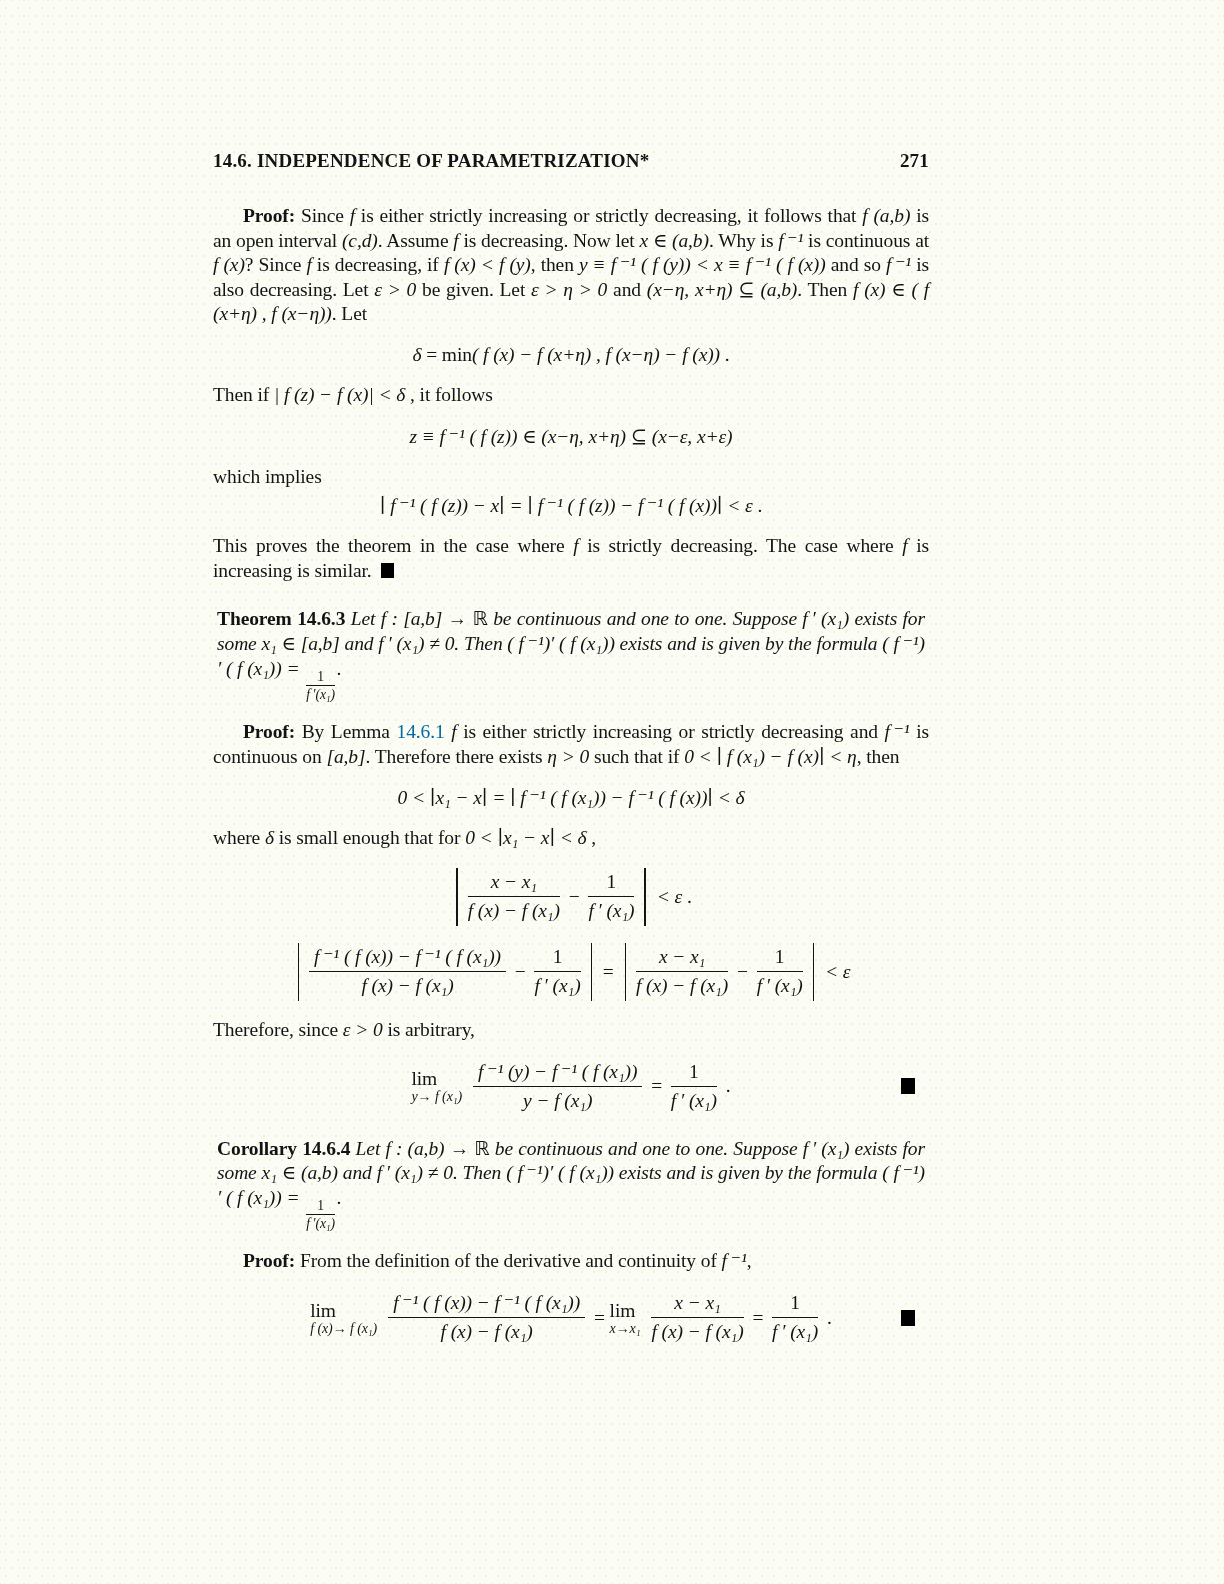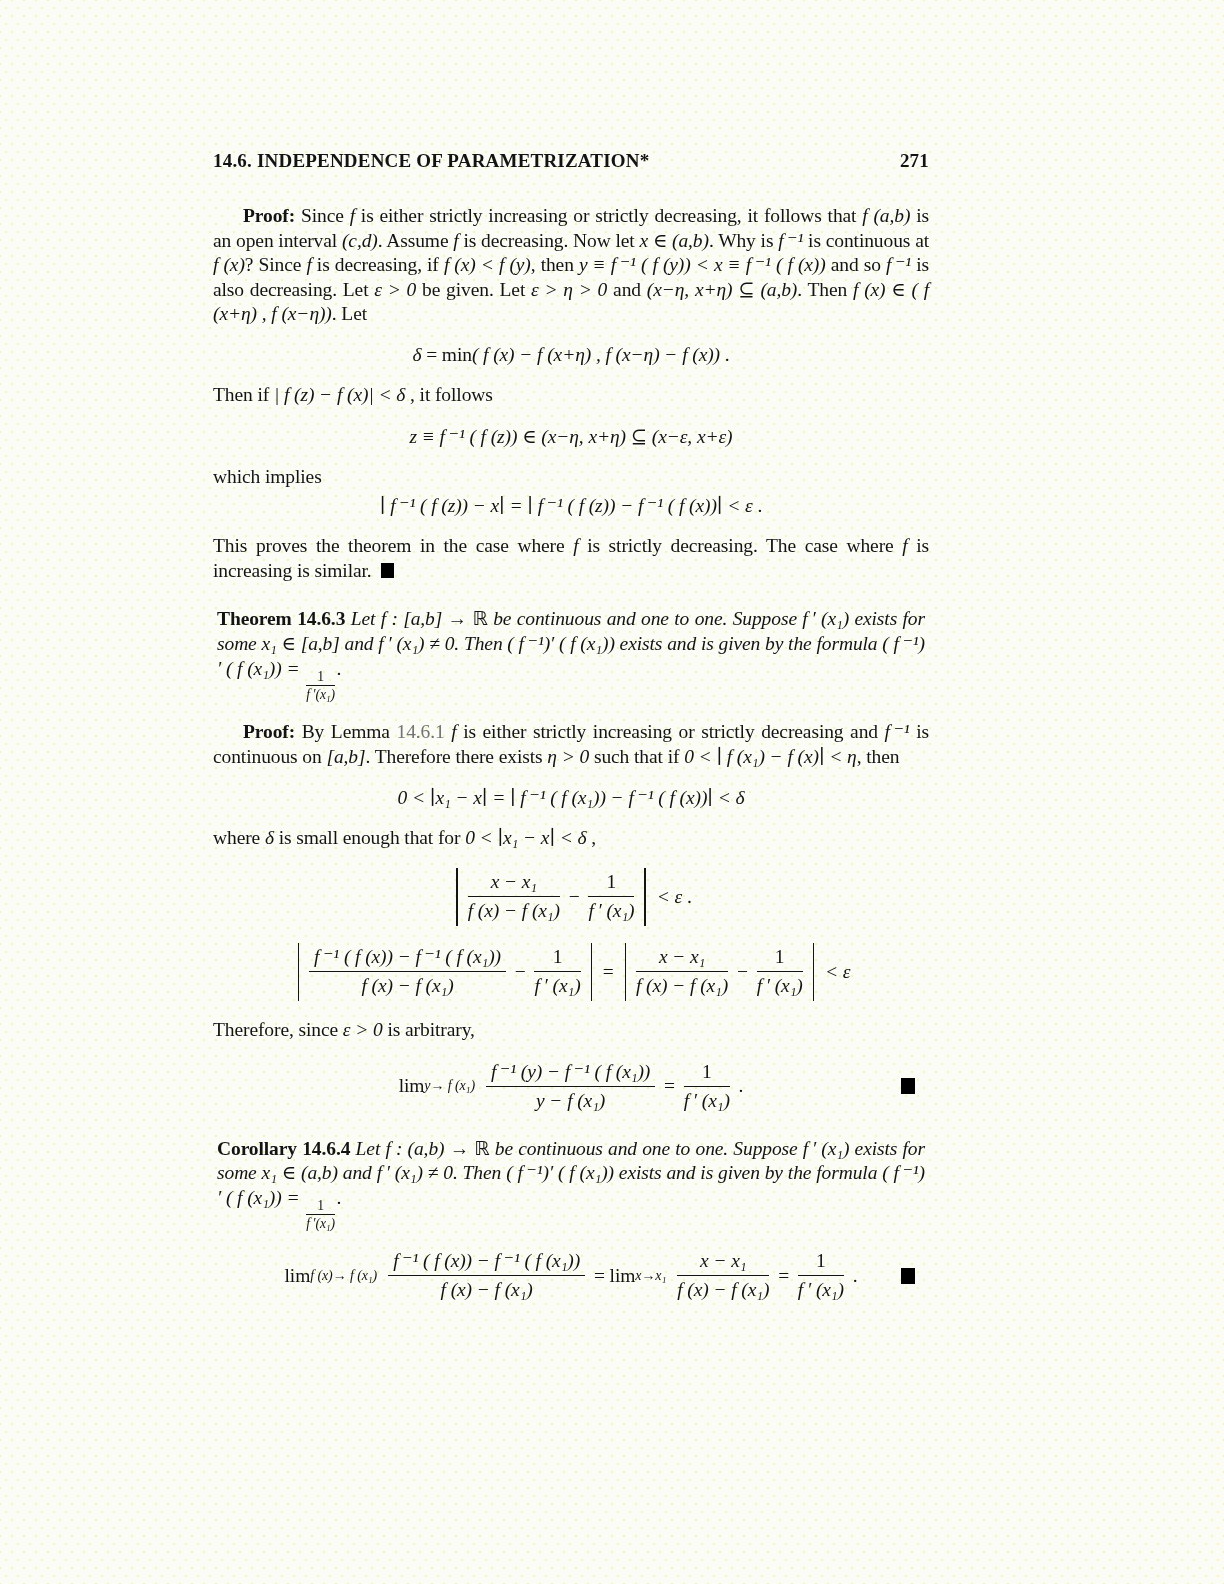--- a/index.html
+++ b/index.html
@@ -14,30 +14,30 @@
     font-family:"Liberation Serif","DejaVu Serif","DejaVu Sans",serif;
     color:#131313;
   }
   .page{position:absolute;left:213px;top:150px;width:716px;}
   .pagehead{display:flex;justify-content:space-between;font-size:19px;margin-bottom:32px;letter-spacing:0.2px;font-weight:bold;}
   .para,.thm{font-size:19.5px;line-height:24.6px;text-align:justify;letter-spacing:-0.1px;}
   .para.indent,.thm.indent{text-indent:30px;}
   .thm{margin:24px 4px 18px;}
   .rb{font-weight:bold;}
   .ri{font-style:italic;}
-  .rl{color:#737373;cursor:pointer;}
+  .rl{color:#0369a1;cursor:pointer;}
   .display{display:flex;justify-content:center;align-items:center;font-size:19.5px;margin:17px 0;position:relative;letter-spacing:-0.1px;}
   .display.tight{margin-top:5px;}
   .display .rt,.display .ri{white-space:pre;}
   .frac{display:inline-flex;flex-direction:column;text-align:center;vertical-align:middle;margin:0 4px;line-height:24px;}
   .frac .num{border-bottom:1.5px solid currentColor;padding:0 5px 2px;}
   .frac .den{padding-top:2px;}
   .para .frac,.thm .frac{font-size:0.7em;line-height:1.05;margin:0 2px;vertical-align:-6px;}
   .para .frac .num,.thm .frac .num{border-bottom-width:1px;padding:0 2px 1px;}
-  .lim{display:inline-flex;flex-direction:row;align-items:center;margin-right:7px;vertical-align:middle;}
+  .lim{display:inline-flex;flex-direction:column;margin-right:7px;vertical-align:middle;}
   .lim .limword{line-height:22px;}
   .lim .under{font-size:13px;line-height:14px;white-space:pre;}
   .lim .under .ri{font-size:14px;margin-top:16px;}
   .bigbar{display:inline-block;width:1.5px;height:58px;background:currentColor;margin:0 6px;align-self:center;}
   .sq{display:inline-block;width:13px;height:15px;background:#000;margin-left:5px;vertical-align:-1px;}
   .qedabs{position:absolute;right:14px;top:50%;transform:translateY(-50%);width:14px;height:16px;background:#000;}
 </style>
 </head>
 <body>
 
@@ -129,20 +129,21 @@
           <span class="num"><span class="rt">1</span></span>
           <span class="den"><span class="ri">f ′ (x₁)</span></span>
         </span>
         <span class="rt"> .</span>
         <span class="qedabs"></span>
       </div>
       <div class="thm"><span class="rb">Corollary 14.6.4  </span><span class="ri">Let f : (a,b) → ℝ be continuous and one to one. Suppose f ′ (x₁) exists for some x₁ ∈ (a,b) and f ′ (x₁) ≠ 0. Then ( f ⁻¹)′ ( f (x₁)) exists and is given by the formula ( f ⁻¹)′ ( f (x₁)) = </span><span class="frac">
           <span class="num"><span class="rt">1</span></span>
           <span class="den"><span class="ri">f ′(x₁)</span></span>
         </span><span class="ri">.</span></div>
+      <div class="para indent"><span class="rb">Proof:</span><span class="rt"> From the definition of the derivative and continuity of </span><span class="ri">f ⁻¹</span><span class="rt">,</span></div>
       <div class="display">
         <span class="lim">
           <span class="limword">lim</span>
           <span class="under"><span class="ri">f (x)→ f (x₁)</span></span>
         </span>
         <span class="frac">
           <span class="num"><span class="ri">f ⁻¹ ( f (x)) − f ⁻¹ ( f (x₁))</span></span>
           <span class="den"><span class="ri">f (x) − f (x₁)</span></span>
         </span>
         <span class="rt"> = </span>

